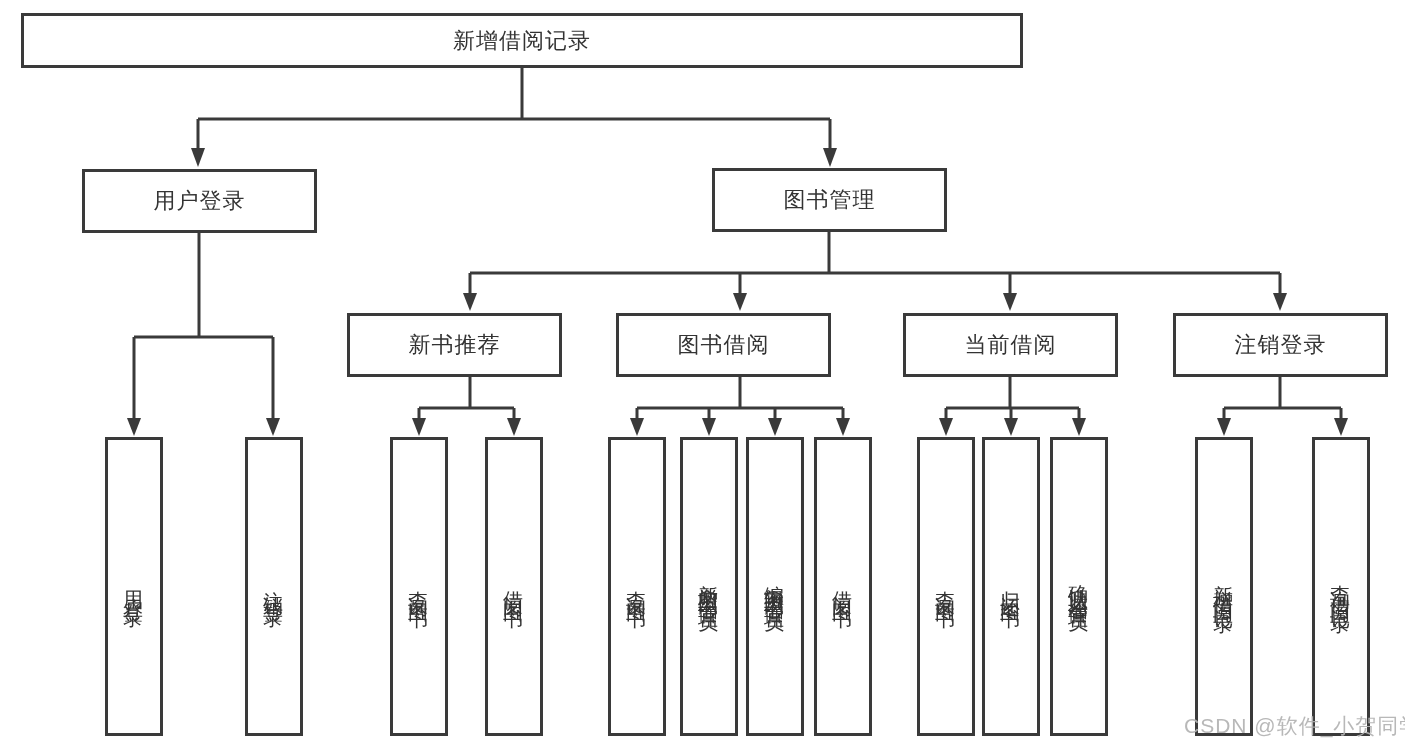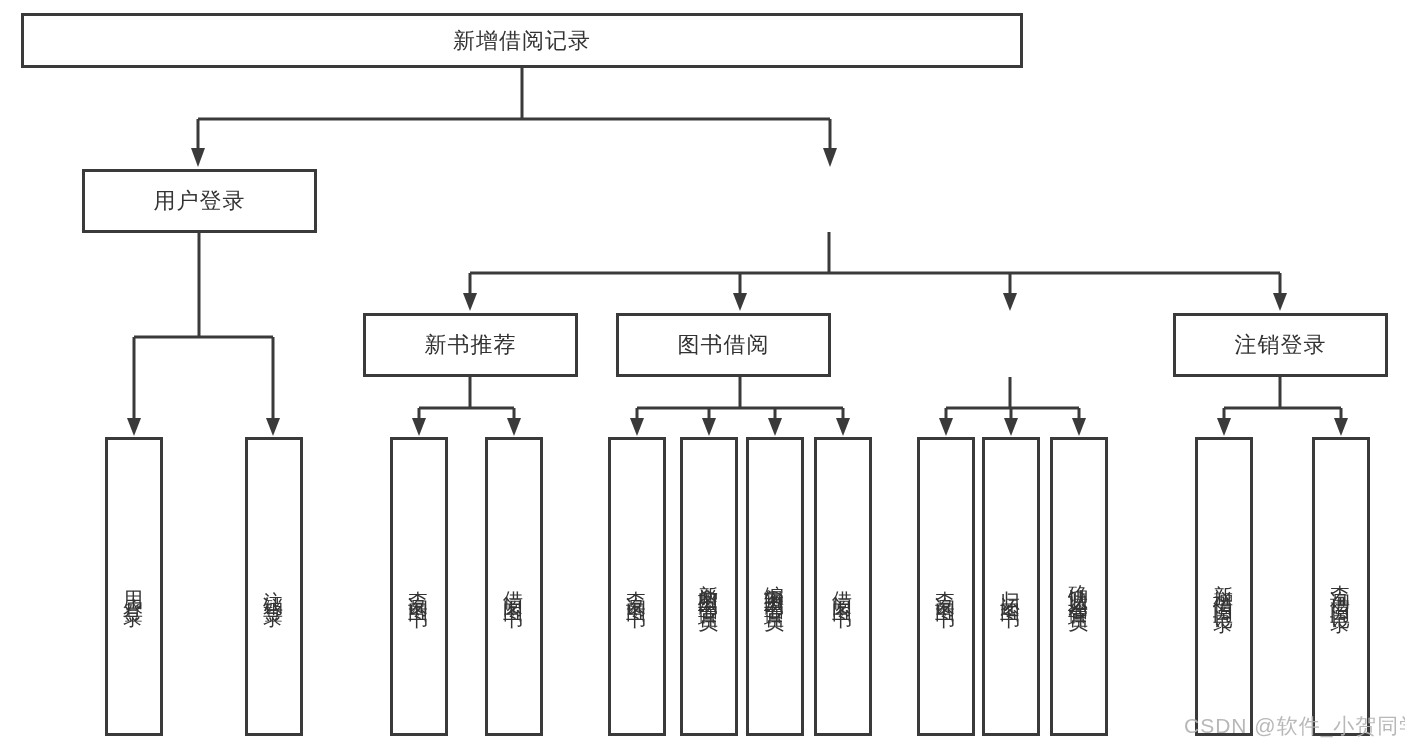--- a/index.html
+++ b/index.html
@@ -110,23 +110,25 @@
       <polygon points="1072,418 1086,418 1079,436"></polygon>
 
       <polygon points="1217,418 1231,418 1224,436"></polygon>
       <polygon points="1334,418 1348,418 1341,436"></polygon>
     </g>
   </svg>
 
   <div class="hbox" style="left:21px; top:13px; width:1002px; height:55px;">新增借阅记录</div>
 
   <div class="hbox lvl2" style="left:82px; top:169px;">用户登录</div>
+  <div class="hbox lvl2" style="left:712px; top:168px;">图书管理</div>
 
-  <div class="hbox lvl3" style="left:363px;">新书推荐</div>
+  <div class="hbox lvl3" style="left:347px;">新书推荐</div>
   <div class="hbox lvl3" style="left:616px;">图书借阅</div>
+  <div class="hbox lvl3" style="left:903px;">当前借阅</div>
   <div class="hbox lvl3" style="left:1173px;">注销登录</div>
 
   <div class="vbox" style="left:105px;">用户登录</div>
   <div class="vbox" style="left:245px;">注销登录</div>
 
   <div class="vbox" style="left:390px;">查询图书</div>
   <div class="vbox" style="left:485px;">借阅图书</div>
 
   <div class="vbox" style="left:608px;">查询图书</div>
   <div class="vbox long" style="left:680px;">新增图书（管理员）</div>

